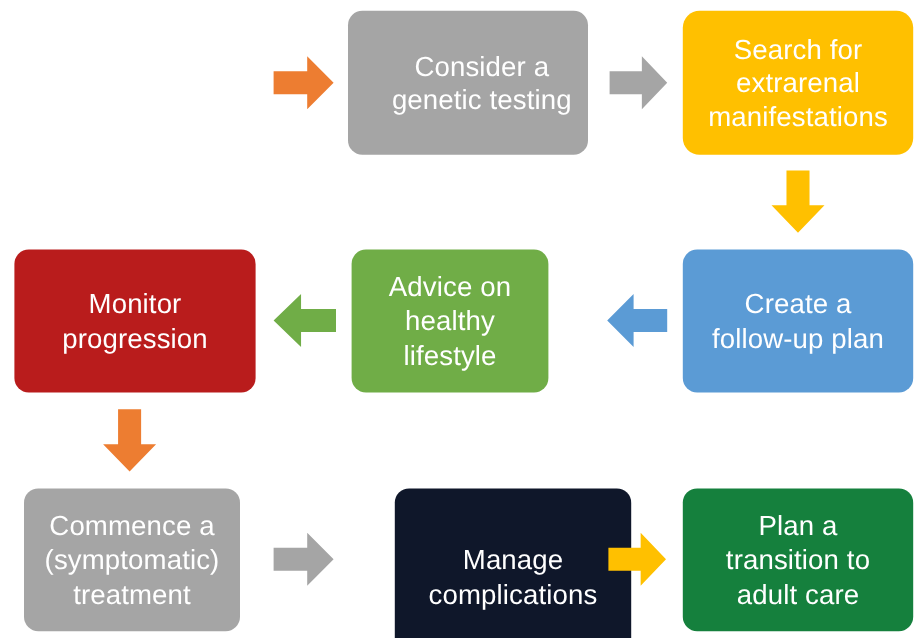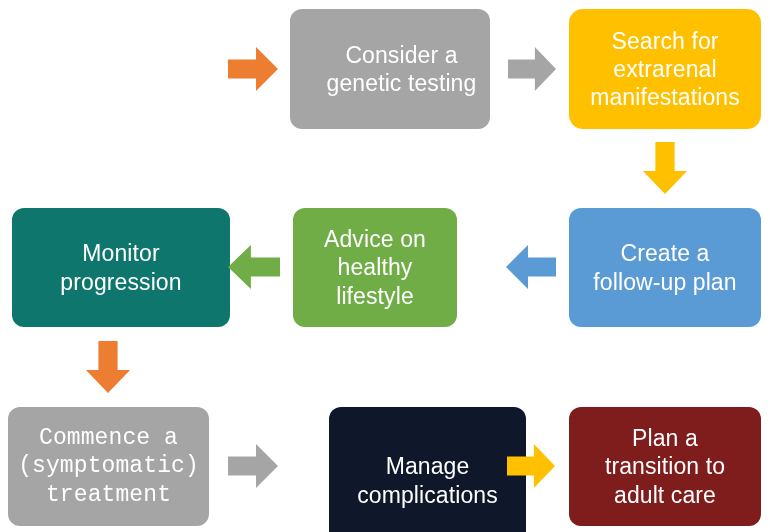--- a/index.html
+++ b/index.html
@@ -63,34 +63,34 @@
     </div>
     <div class="node" style="left: 569px; top: 208px; width: 192px; height: 119px; background: rgb(91, 155, 213);">
       <span class="node-label">Create a
 follow-up plan</span>
     </div>
     <div class="node" style="left: 293px; top: 208px; width: 164px; height: 119px; background: rgb(112, 173, 71);">
       <span class="node-label">Advice on
 healthy
 lifestyle</span>
     </div>
-    <div class="node" style="left: 12px; top: 208px; width: 218px; height: 119px; background: #0f766e;">
+    <div class="node" style="left: 12px; top: 208px; width: 201px; height: 119px; background: #b91c1c;">
       <span class="node-label">Monitor
 progression</span>
     </div>
-    <div class="node" style="left: 8px; top: 407px; width: 201px; height: 119px; background: rgb(165, 165, 165); font-family: Liberation Mono, monospace;">
+    <div class="node" style="left: 20px; top: 407px; width: 180px; height: 119px; background: rgb(165, 165, 165);">
       <span class="node-label">Commence a
 (symptomatic)
 treatment</span>
     </div>
     <div class="node" style="left: 293px; top: 407px; width: 197px; height: 147px; background: #0f172a; margin-left: 36px;">
       <span class="node-label">Manage
 complications</span>
     </div>
-    <div class="node" style="left: 569px; top: 407px; width: 192px; height: 119px; background: #7f1d1d;">
+    <div class="node" style="left: 569px; top: 407px; width: 192px; height: 119px; background: #15803d;">
       <span class="node-label">Plan a
 transition to
 adult care</span>
     </div>
     <div class="arrow" style="left: 228px; top: 45px; width: 50px; height: 48px;">
       <svg viewBox="0 0 100 100" preserveAspectRatio="none">
         <polygon points="0,30 56,30 56,4 100,50 56,96 56,70 0,70" fill="#ED7D31"></polygon>
       </svg>
     </div>
     <div class="arrow" style="left: 508px; top: 45px; width: 48px; height: 48px;">

